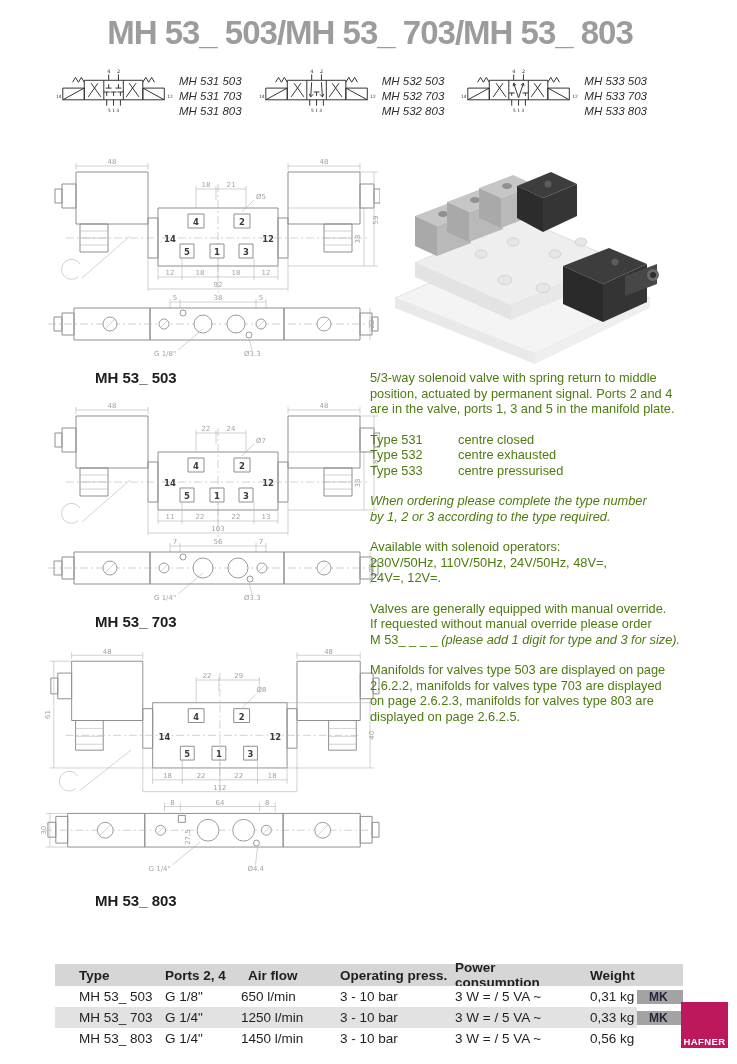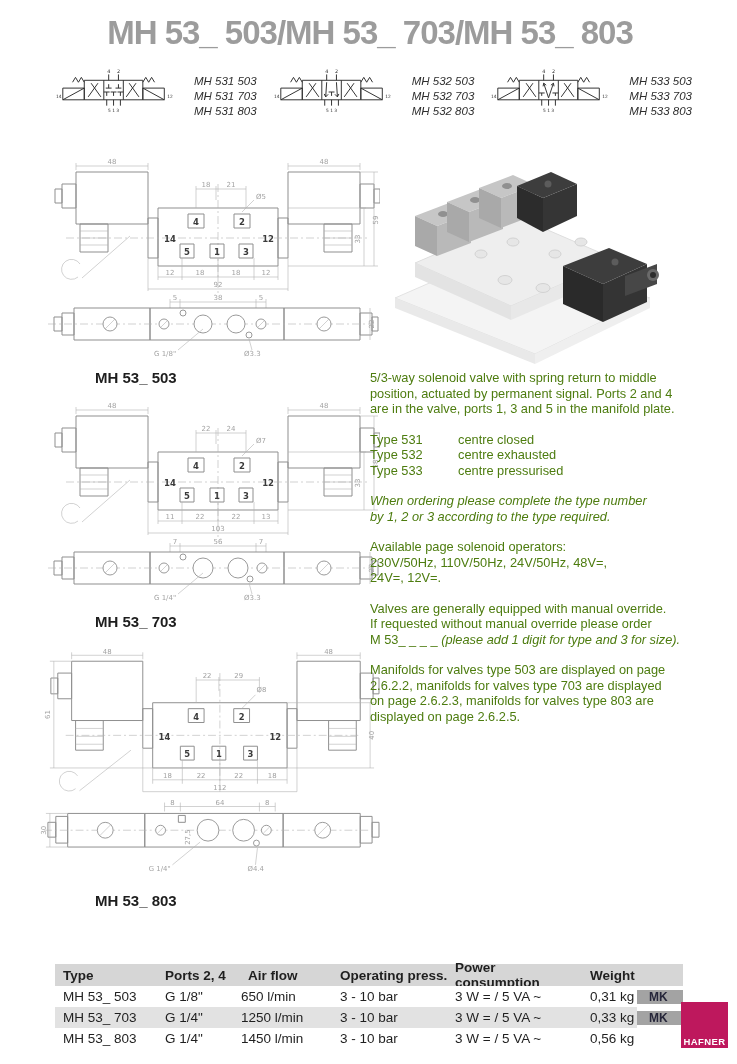--- a/index.html
+++ b/index.html
@@ -2,21 +2,21 @@
 <html><head>
 <meta charset="utf-8">
 <style>
   *{margin:0;padding:0;box-sizing:border-box}
   html,body{width:737px;height:1064px;background:#fff;font-family:"Liberation Sans",sans-serif;overflow:hidden}
   .page{position:relative;width:737px;height:1064px;background:#fff}
   
   .title{position:absolute;top:14px;left:40px;width:660px;text-align:center;font-size:33px;font-weight:bold;color:#9c9c9c;letter-spacing:-1px;white-space:nowrap}
   
   .symbols{position:absolute;top:66px;left:55px;display:flex;gap:16px}
-  .symgroup{display:flex;align-items:flex-start;gap:17px}
+  .symgroup{display:flex;align-items:flex-start;gap:2px}
   .symlabels{padding-top:8px}
   .symlabels div{font-size:11.5px;font-style:italic;color:#2e2e2e;line-height:15px;white-space:nowrap}
   .sym svg .s{fill:none;stroke:#2f2f2f;stroke-width:1}
   .sym svg text{fill:#2f2f2f;font-family:"DejaVu Sans",sans-serif}
   
   .dwg{position:absolute;left:40px;width:340px}
   .dwg-label{font-size:15px;font-weight:bold;color:#1d1d1d;margin-left:55px;margin-top:4px;white-space:nowrap}
   .dwg svg .ol{fill:none;stroke:#8f8f8f;stroke-width:1}
   .dwg svg .th{fill:none;stroke:#b3b3b3;stroke-width:.6}
   .dwg svg .cl{fill:none;stroke:#b3b3b3;stroke-width:.6;stroke-dasharray:8 3 2 3}
@@ -30,21 +30,21 @@
   .desc .para{margin-bottom:15px}
   .desc .line{display:block;white-space:nowrap}
   .desc .it{font-style:italic}
   .trow2{display:flex}
   .tlabel{width:88px}
   
   .spec{position:absolute;left:55px;top:964px;font-size:13.5px;color:#1f1f1f}
   .trow{display:flex;align-items:center}
   .thead{background:#d6d6d6;font-weight:bold;height:22px}
   .tdata{height:21px}
-  .c1{width:103px;padding-left:8px}
+  .c1{width:103px;padding-left:24px}
   .c2{width:83px;padding-left:7px}
   .c3{width:92px;padding-left:7px}
   .c3v{width:92px;text-align:left;padding-right:13px}
   .c4{width:115px;padding-left:7px}
   .c5{width:135px;padding-left:7px}
   .c6{width:54px;padding-left:7px}
   .note{width:46px;padding-left:12px;font-size:12px;font-weight:bold;color:#26263a;background:#a3a3a3}
   .trow .cells{display:flex;width:582px;align-items:center;height:100%}
   .thead .cells{background:#d6d6d6}
   .tdata.altbg .cells{background:#e2e2e2}
@@ -393,21 +393,21 @@
       <div class="trow2">
         <span class="tlabel">Type 533</span>
         <span>centre pressurised</span>
       </div>
     </div>
     <div class="para it">
       <span class="line">When ordering please complete the type number</span>
       <span class="line">by 1, 2 or 3 according to the type required.</span>
     </div>
     <div class="para">
-      <span class="line">Available page solenoid operators:</span>
+      <span class="line">Available with solenoid operators:</span>
       <span class="line">230V/50Hz, 110V/50Hz, 24V/50Hz, 48V=,</span>
       <span class="line">24V=, 12V=.</span>
     </div>
     <div class="para">
       <span class="line">Valves are generally equipped with manual override.</span>
       <span class="line">If requested without manual override please order</span>
       <span class="line"><span>M 53_ _ _ _ </span><span class="it">(please add 1 digit for type and 3 for size).</span></span>
     </div>
     <div class="para">
       <span class="line">Manifolds for valves type 503 are displayed on page</span>

